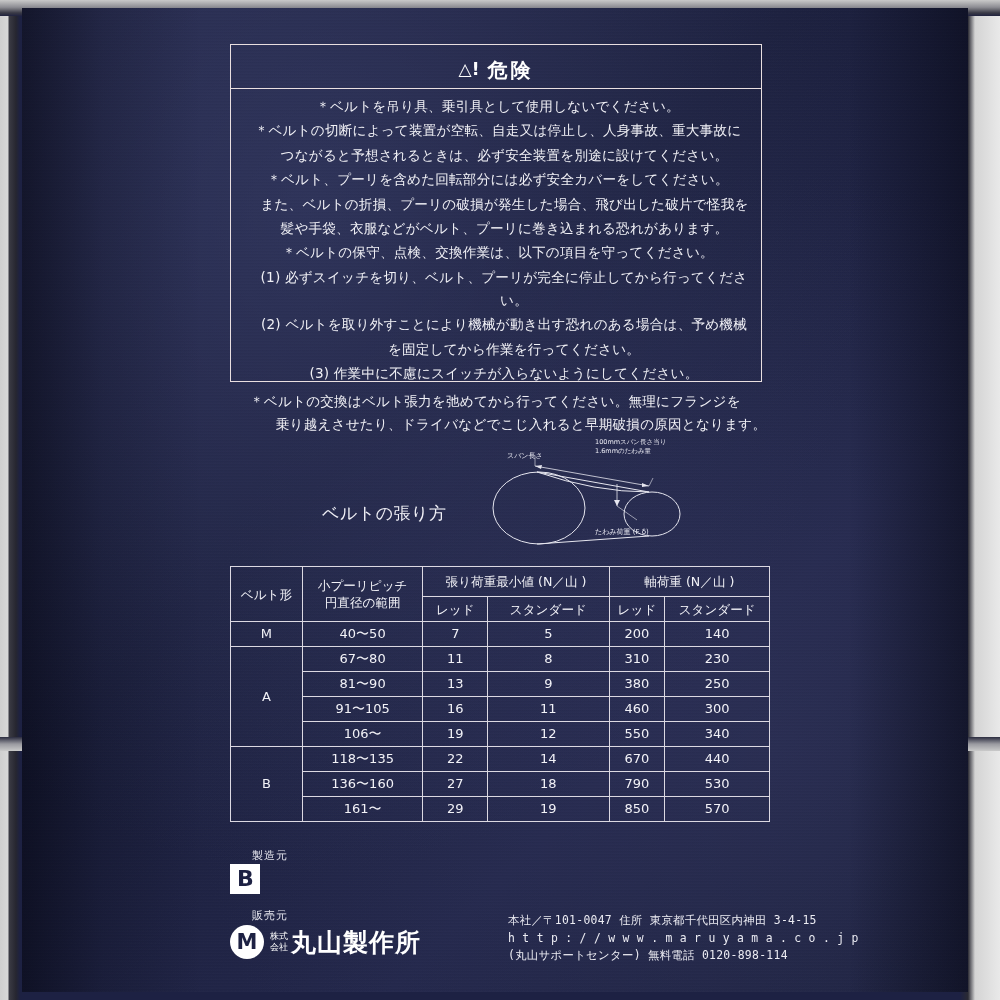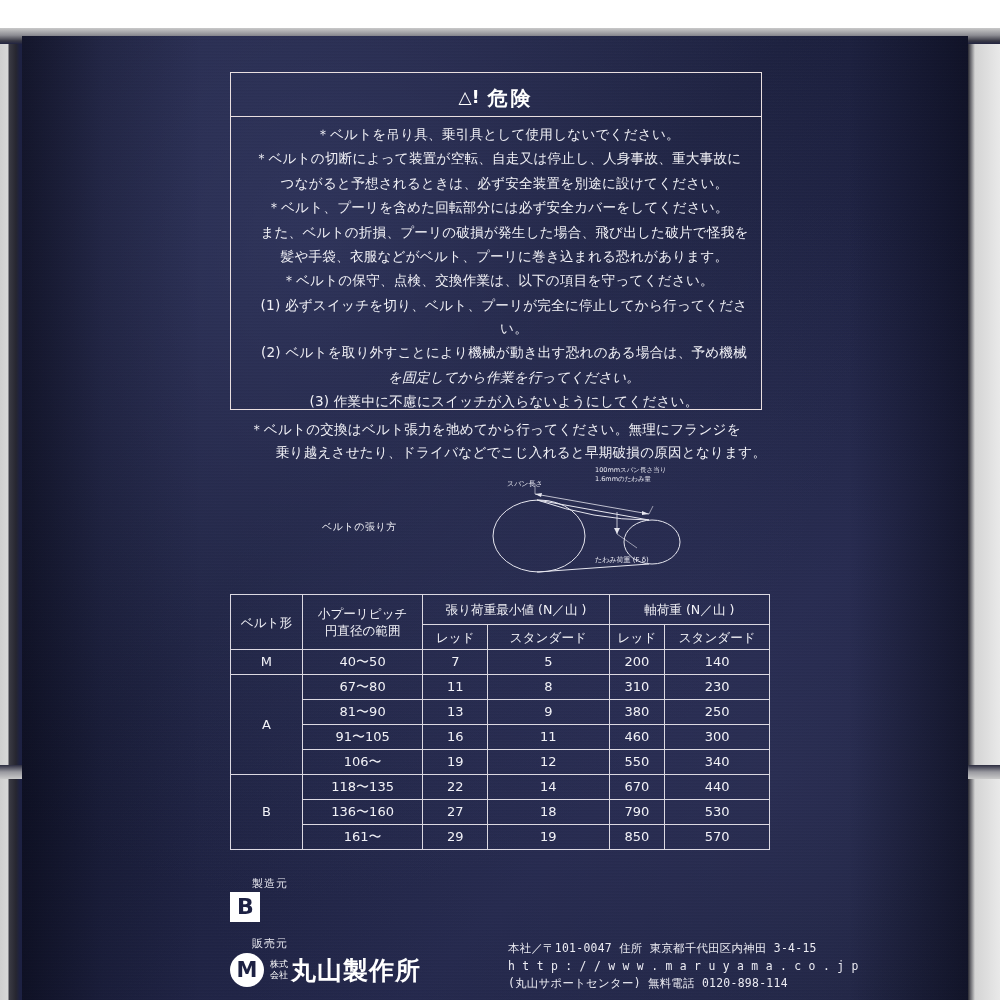--- a/index.html
+++ b/index.html
@@ -11,21 +11,20 @@
     width: 1000px;
     height: 1000px;
     overflow: hidden;
     font-family: "DejaVu Sans", "Liberation Sans", sans-serif;
   }
   #page {
     position: relative;
     width: 1000px;
     height: 751px;
     background: #f0abfc;
-    margin-top: 28px;
   }
   
   .bg-left {
     position: absolute;
     left: 0; top: 0; width: 1000px; height: 1000px;
     background:
       linear-gradient(90deg,
         #cfcfcf 0px, #d8d8d8 8px,
         #3b3b44 9px, #262630 16px,
         #1d2142 20px, #1d2143 26px,
@@ -112,21 +111,21 @@
     font-size: 13.6px;
     line-height: 1.72;
     color: #f1f1f6;
     letter-spacing: 0.2px;
     text-align: center;
   }
   .danger-body p { margin: 0 0 1px 0; }
   .danger-body .ind1 { padding-left: 13px; text-indent: -13px; }
   .danger-body .cont { padding-left: 13px; }
   .danger-body .num { padding-left: 32px; text-indent: -20px; }
-  .danger-body .numcont { padding-left: 32px; font-style: italic; }
+  .danger-body .numcont { padding-left: 32px; }
 
   
   .tension-note {
     position: absolute;
     left: 228px; top: 382px;
     width: 520px;
     font-size: 13.6px;
     line-height: 1.72;
     color: #f1f1f6;
     letter-spacing: 0.2px;
@@ -135,22 +134,22 @@
   .tension-note .cont { padding-left: 22px; }
 
   
   .diagram {
     position: absolute;
     left: 300px; top: 428px;
     width: 420px; height: 120px;
   }
   .diagram-label {
     position: absolute;
-    left: 0; top: 56px;
-    font-size: 10px;
+    left: 0; top: 66px;
+    font-size: 17px;
     color: #f0f0f6;
     letter-spacing: 0.5px;
     text-align: right;
   }
   .diagram svg { position: absolute; left: 155px; top: 0; }
 
   
   .table-wrap {
     position: absolute;
     left: 208px; top: 558px;

